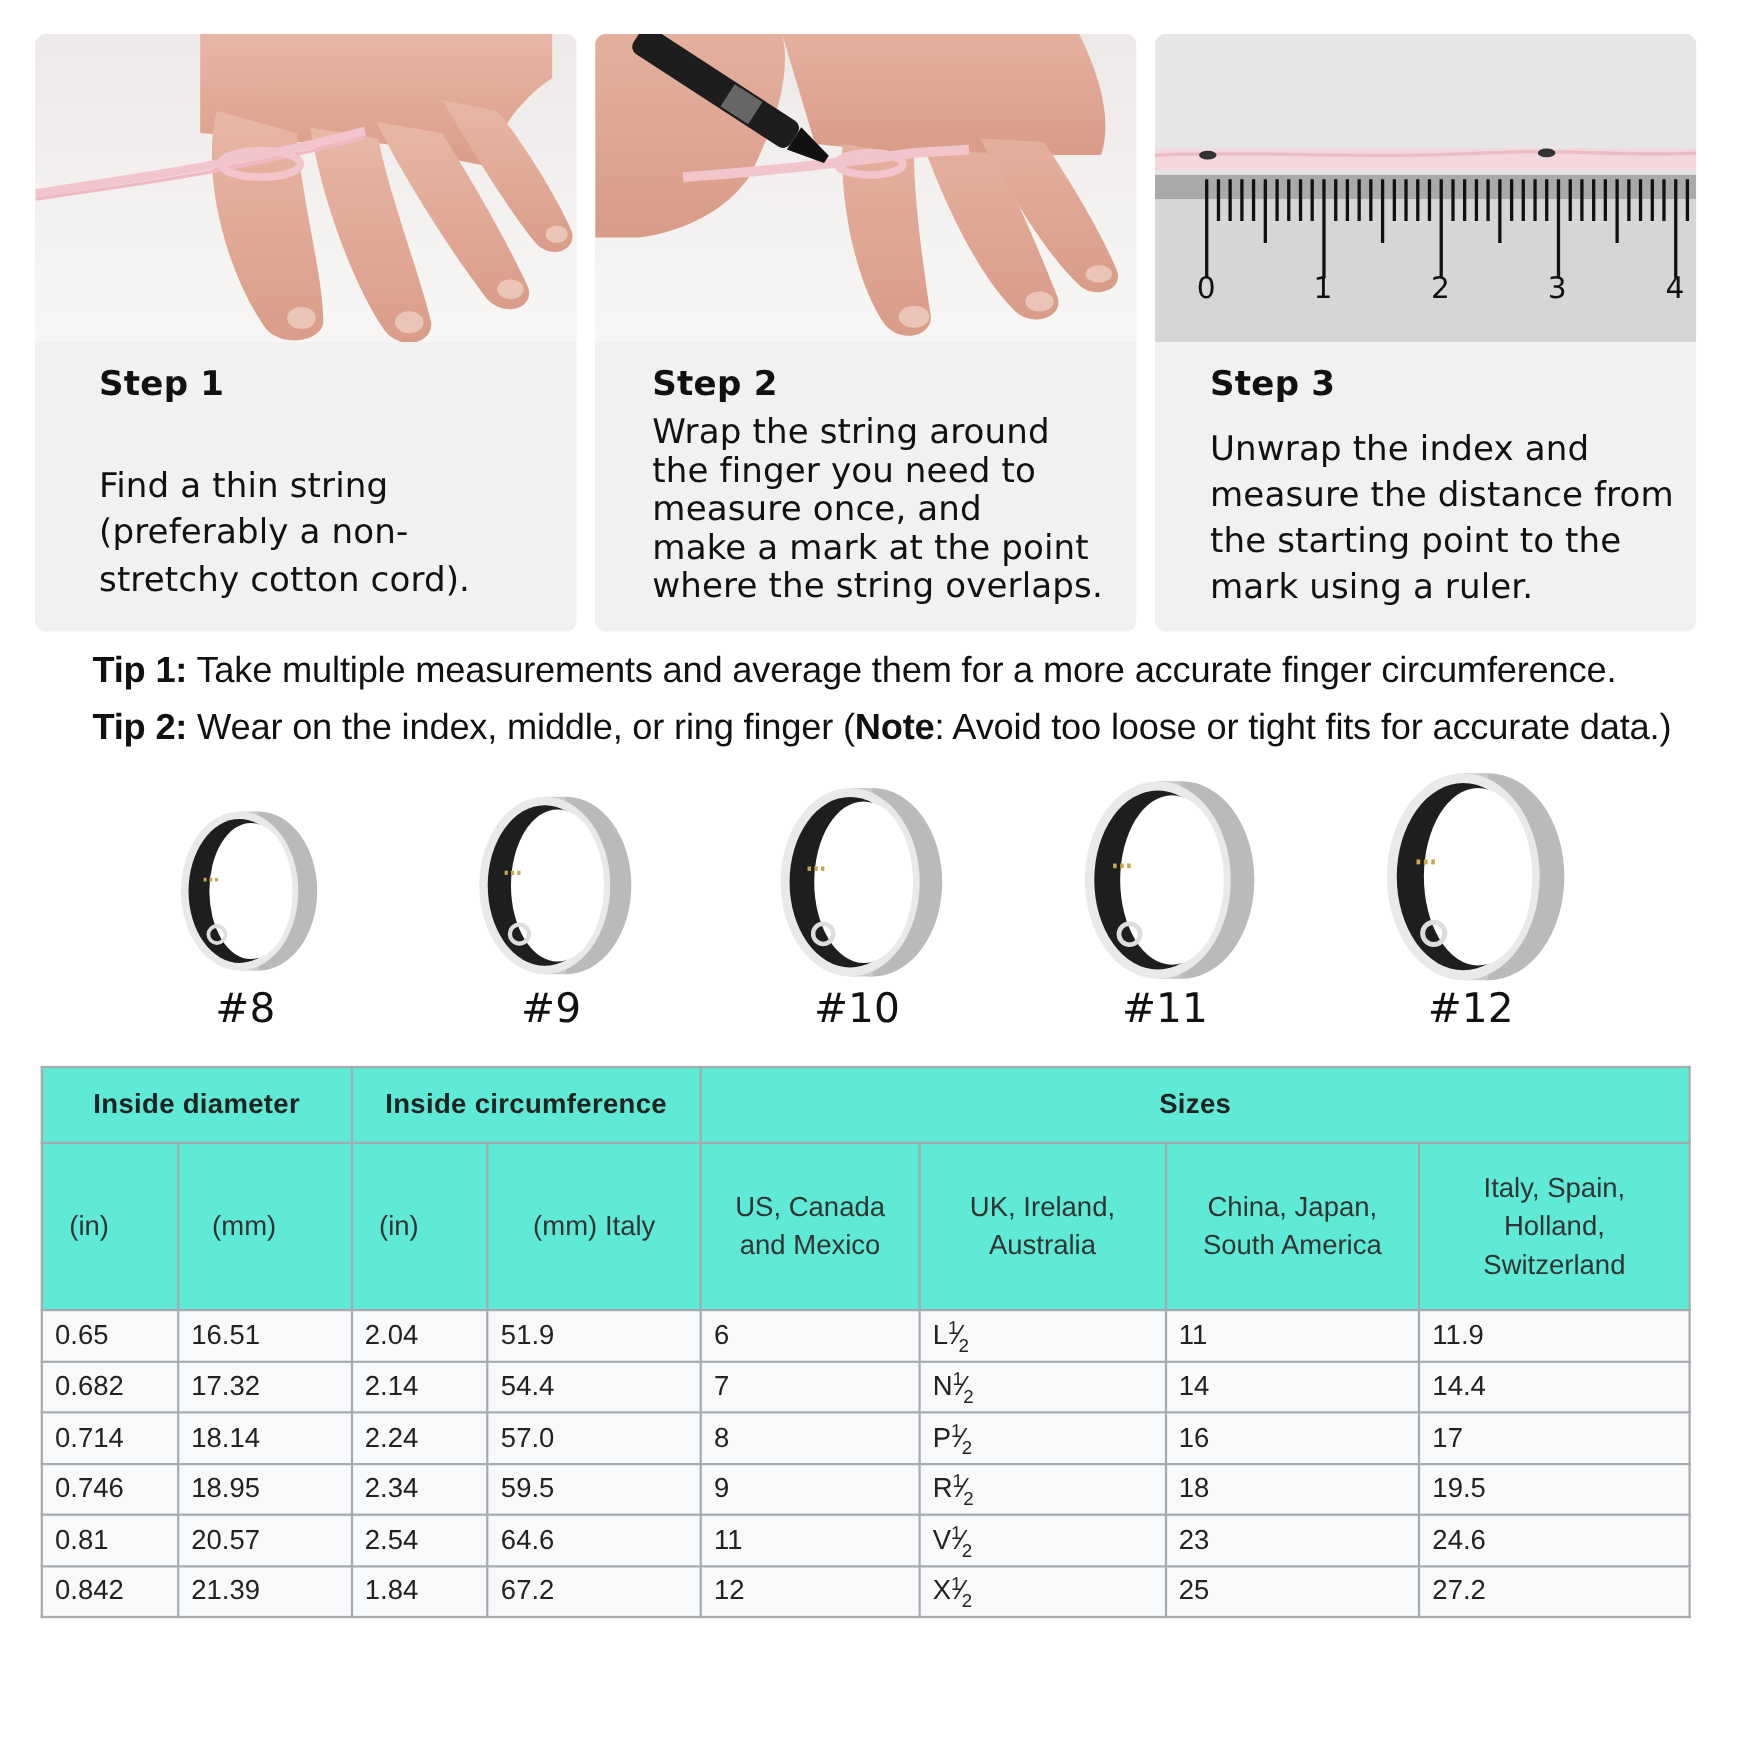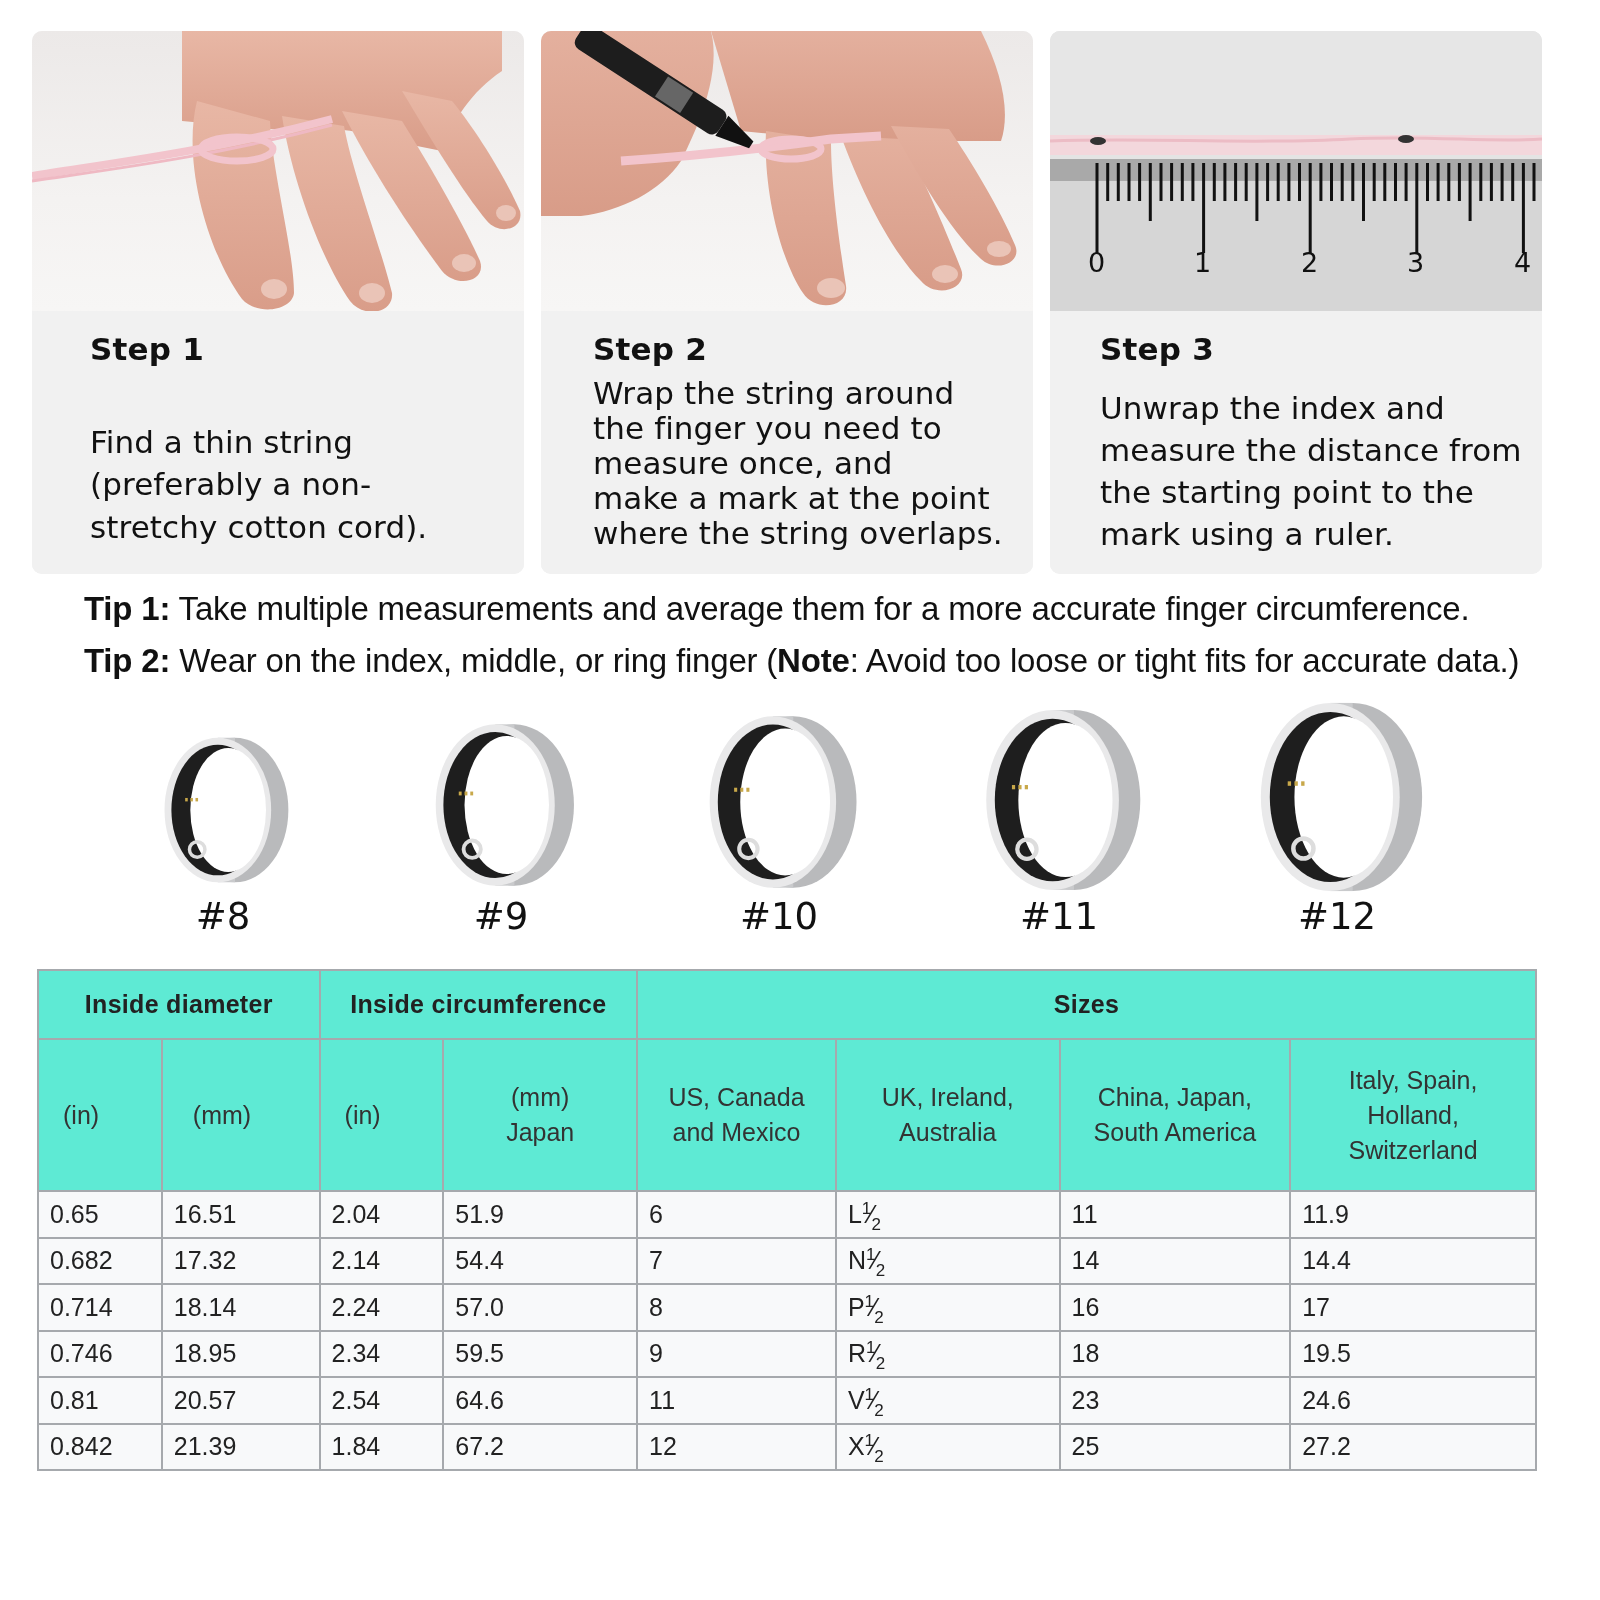--- a/index.html
+++ b/index.html
@@ -322,21 +322,21 @@
   <thead>
     <tr class="top">
       <th colspan="2">Inside diameter</th>
       <th colspan="2">Inside circumference</th>
       <th colspan="4">Sizes</th>
     </tr>
     <tr class="sub">
       <th class="left">(in)</th>
       <th class="left" style="padding-left:30px">(mm)</th>
       <th class="left">(in)</th>
-      <th style="padding:0 30px;"><span>(mm) Japan</span></th>
+      <th style="padding:0 30px;"><span>(mm) Italy</span></th>
       <th style="padding:0 30px;"><span>US, Canada and Mexico</span></th>
       <th style="padding:0 20px;"><span>UK, Ireland, Australia</span></th>
       <th style="padding:0 10px;"><span>China, Japan, South America</span></th>
       <th style="padding:0 28px;"><span>Italy, Spain, Holland, Switzerland</span></th>
     </tr>
   </thead>
   <tbody>
     <tr>
       <td>0.65</td>
       <td>16.51</td>

